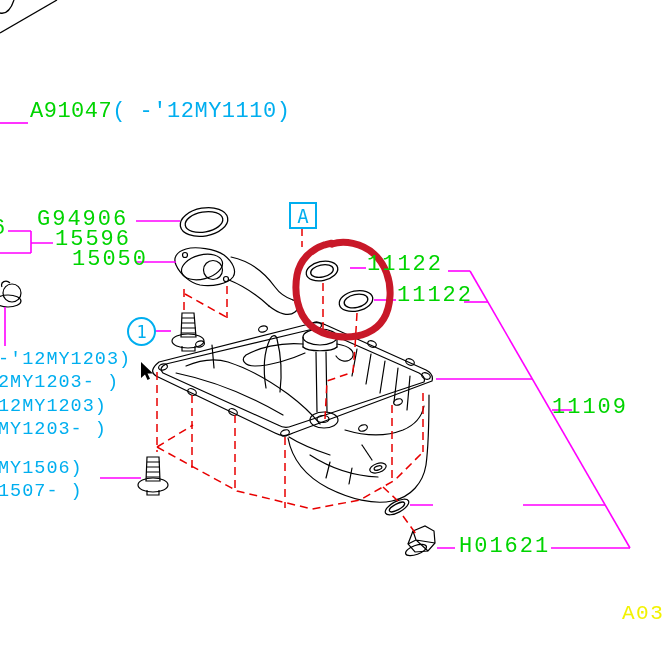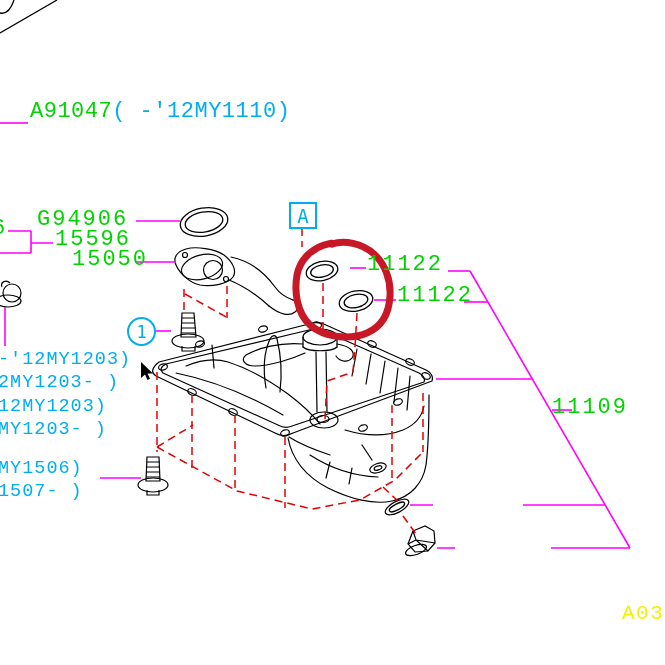--- a/index.html
+++ b/index.html
@@ -208,20 +208,21 @@
 
   <div class="lbl pn green" style="left:60px;top:248px;margin-left:12px;">15050</div>
 
   <div class="lbl pn green" style="left:367px;top:253px;">11122</div>
 
   <div class="lbl pn green" style="left:397px;top:284px;">11122</div>
 
   <div class="lbl pn green" style="left:552px;top:396px;">11109</div>
 
 
+  <div class="lbl pn green" style="left:459px;top:535px;">H01621</div>
 
   <div>
     <div class="lbl small cyan" style="left:-2px;top:348px;">-'12MY1203)</div>
     <div class="lbl small cyan" style="left:-2px;top:371px;">2MY1203- )</div>
     <div class="lbl small cyan" style="left:-2px;top:395px;">12MY1203)</div>
     <div class="lbl small cyan" style="left:-2px;top:418px;">MY1203- )</div>
   </div>
 
   <div>
     <div class="lbl small cyan" style="left:-2px;top:457px;">MY1506)</div>

